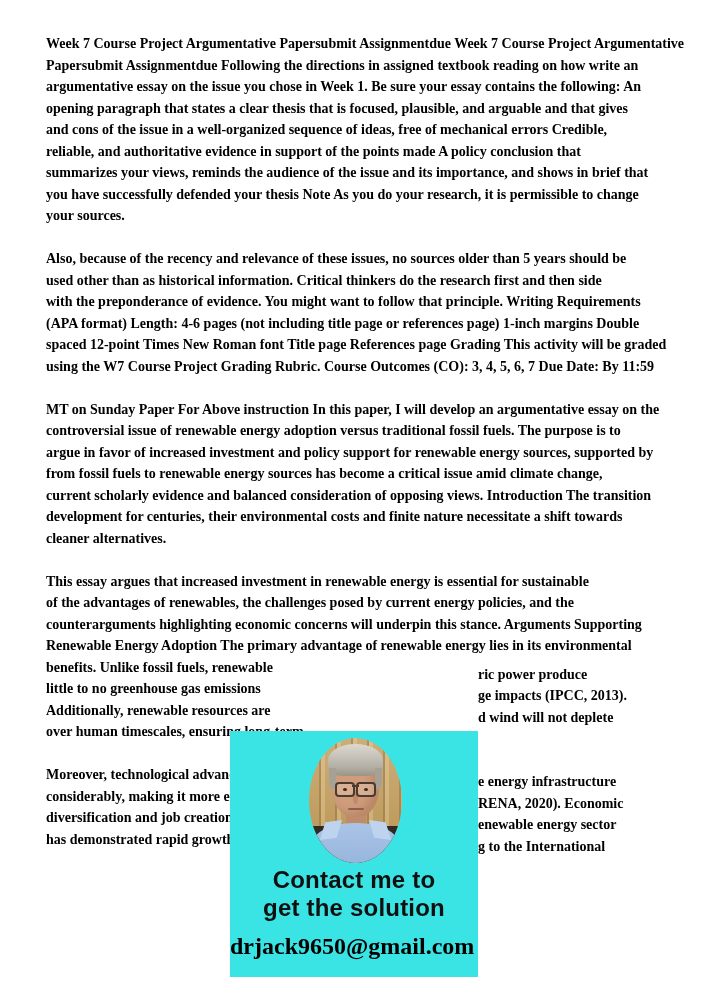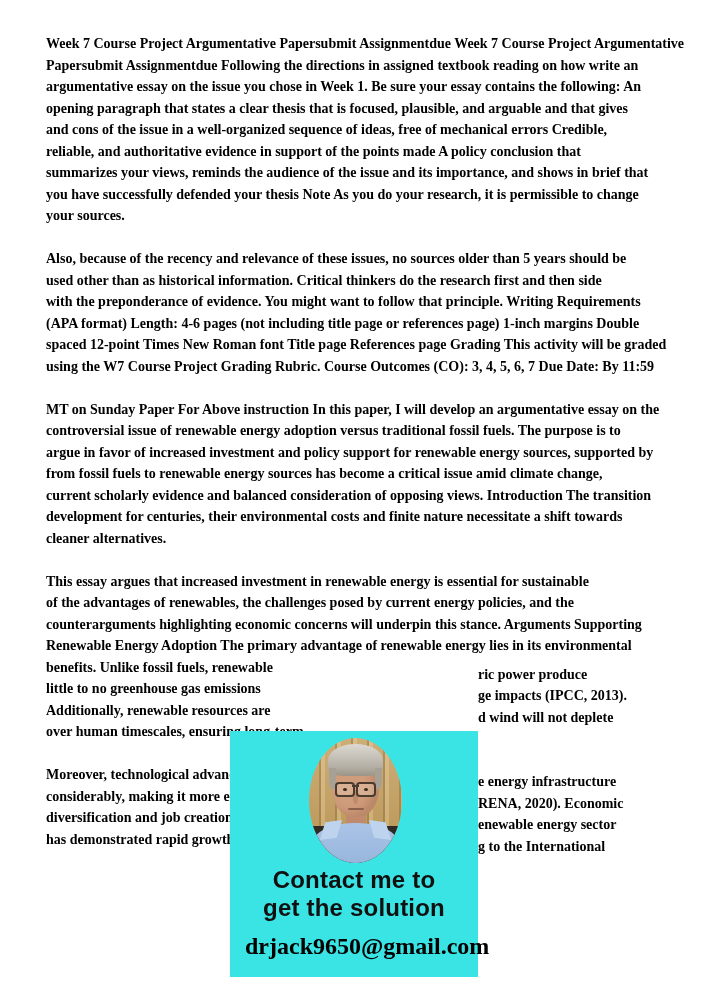--- a/index.html
+++ b/index.html
@@ -80,21 +80,21 @@
   .collar-l{left:60px;transform:skewX(24deg) rotate(8deg);}
   .collar-r{right:60px;transform:skewX(-24deg) rotate(-8deg);}
   .overlay-heading{
     position:absolute;left:0;right:0;top:135px;text-align:center;
     font-family:"Liberation Sans", sans-serif;font-weight:bold;
     font-size:24px;line-height:28px;color:#101010;letter-spacing:0.2px;
   }
   .overlay-email{
     position:absolute;left:0;right:16px;top:201px;text-align:right;
     font-family:"Liberation Serif", serif;font-weight:bold;
-    font-size:24px;line-height:28px;color:#000000;padding-left:15px;
+    font-size:24px;line-height:28px;color:#000000;
   }
 </style>
 </head>
 <body>
 
 <div class="doc">
 
   <div class="para">
     <div class="line">Week 7 Course Project Argumentative Papersubmit Assignmentdue Week 7 Course Project Argumentative</div>
     <div class="line">Papersubmit Assignmentdue Following the directions in assigned textbook reading on how write an</div>

